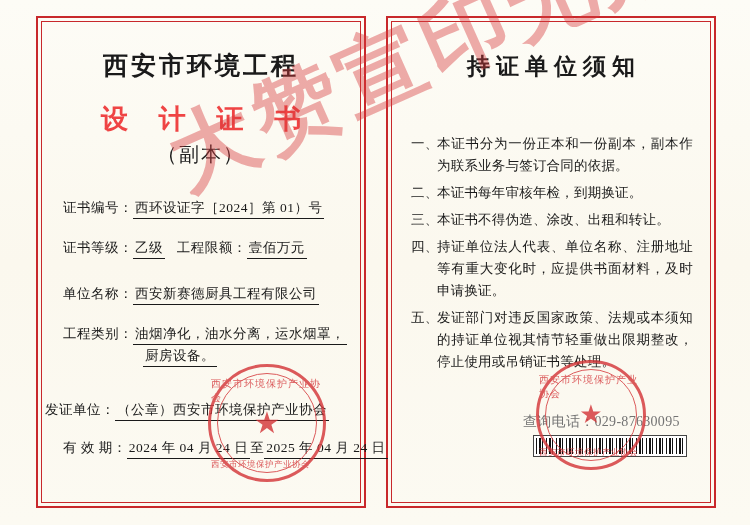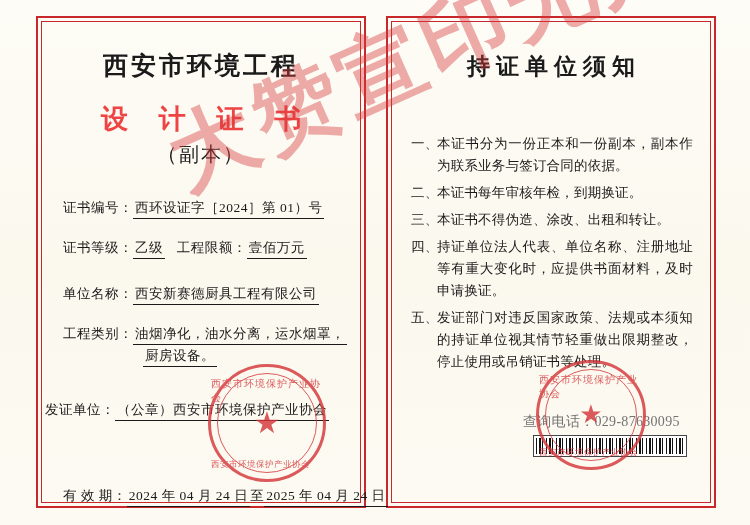--- a/index.html
+++ b/index.html
@@ -90,21 +90,21 @@
     white-space: nowrap;
   }
   .field .label { color: #1a1a1a; }
   .field .value { color: #1a1a1a; }
   .f-no     { left: 22px; top: 178px; }
   .f-grade  { left: 22px; top: 218px; }
   .f-unit   { left: 22px; top: 264px; }
   .f-cat    { left: 22px; top: 304px; }
   .f-cat2   { left: 82px; top: 326px; margin-left: 20px; }
   .f-issuer { left: 4px; top: 380px; }
-  .f-valid  { left: 22px; top: 418px; margin-top: 48px; }
+  .f-valid  { left: 22px; top: 418px; }
 
   .underline-dot {
     border-bottom: 1px solid #1a1a1a;
     padding: 0 2px 1px 2px;
     display: inline-block;
   }
 
   
   .notice-title {
     position: absolute;

